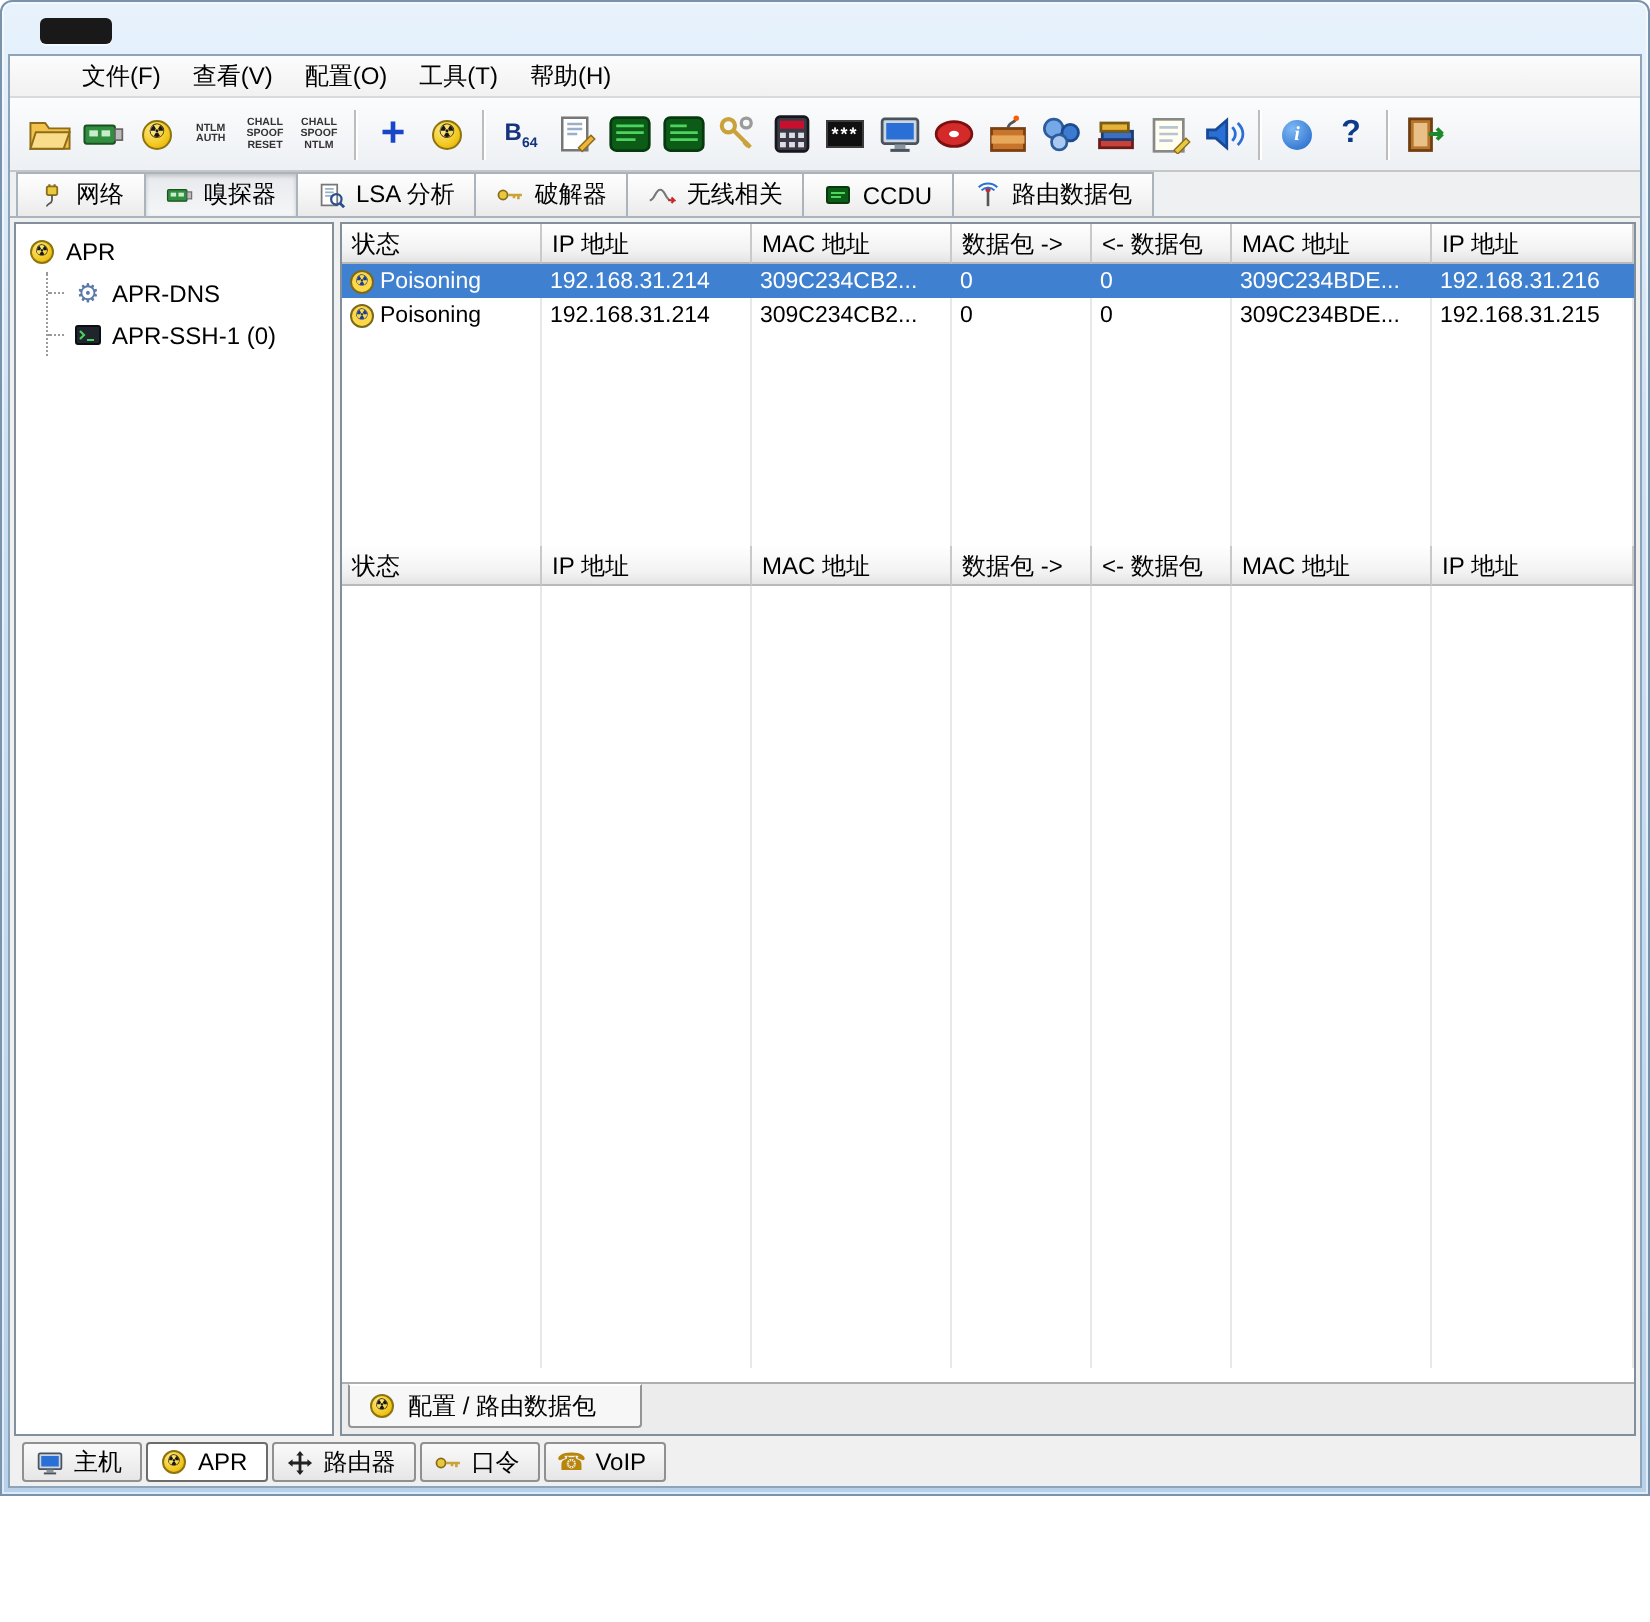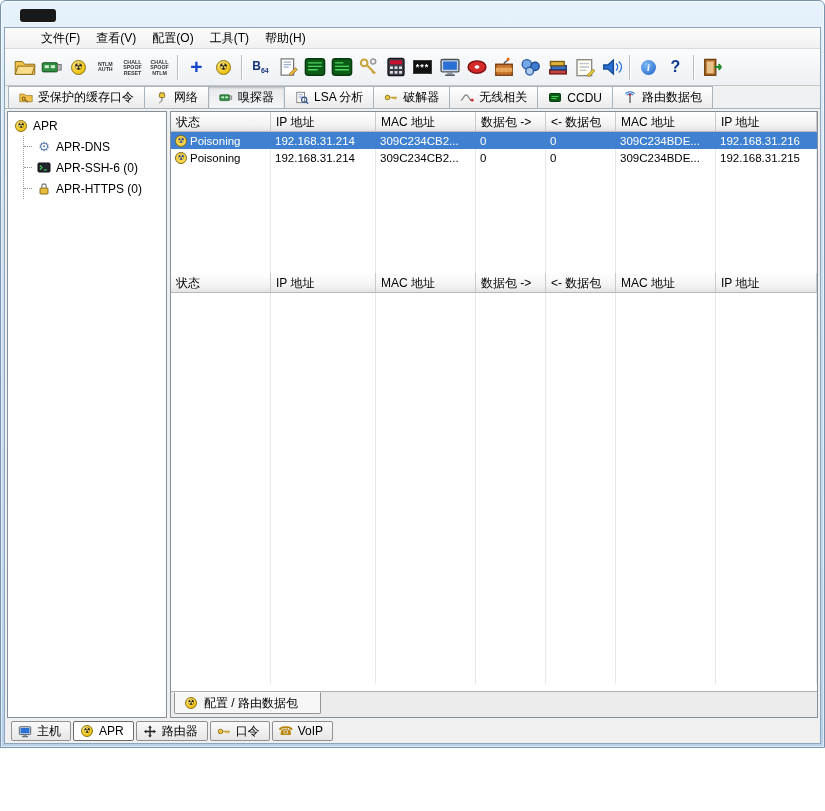--- a/index.html
+++ b/index.html
@@ -324,30 +324,20 @@
               <rect x="2" y="1.5" width="8" height="11.5" fill="#b8762c" stroke="#6e3f10"></rect>
               <rect x="3.5" y="3" width="5" height="8.5" fill="#e8c088"></rect>
               <path d="M9 7h5m0 0l-2-2m2 2l-2 2" stroke="#1c8a2c" stroke-width="1.4" fill="none"></path>
             </svg>
           </span>
         </button>
       </div>
     <div class="tabbar" id="tabbar">
         <div class="tab">
           <span class="ic sm">
-            <svg viewBox="0 0 18 15">
-              <path d="M1 3h6l1.6 2H17v8H1z" fill="#f2c24d" stroke="#8f6c17" stroke-width=".8"></path>
-              <circle cx="6" cy="9" r="2" fill="none" stroke="#7c5c10" stroke-width="1.3"></circle>
-              <path d="M7.5 10.5l4 2.8m-1.4.2l1-1" stroke="#7c5c10" stroke-width="1.3"></path>
-            </svg>
-          </span>
-          <span class="tab-lbl">受保护的缓存口令</span>
-        </div>
-        <div class="tab">
-          <span class="ic sm">
             <svg viewBox="0 0 16 14">
               <rect x="5" y="2" width="6" height="5" rx="1" fill="#e8c83c" stroke="#8a6a1c"></rect>
               <path d="M6.5 2V.8M9.5 2V.8" stroke="#8a6a1c" stroke-width="1.2"></path>
               <path d="M8 7v3c0 2-3 2-3 3.5" stroke="#555" fill="none"></path>
             </svg>
           </span>
           <span class="tab-lbl">网络</span>
         </div>
         <div class="tab active">
           <span class="ic sm">
@@ -427,31 +417,21 @@
                 <span class="tree-lbl">APR-DNS</span>
               </div>
               <div class="tree-row">
                 <span class="tree-dash"></span>
                 <span class="ic sm">
                   <svg viewBox="0 0 14 12">
                     <rect x="1" y="1.5" width="12" height="9" rx="1" fill="#20242c" stroke="#0c0e12"></rect>
                     <path d="M3 4l2 2-2 2M6.5 8.5H10" stroke="#46d05c" stroke-width="1.1" fill="none"></path>
                   </svg>
                 </span>
-                <span class="tree-lbl">APR-SSH-6 (0)</span>
-              </div>
-              <div class="tree-row">
-                <span class="tree-dash"></span>
-                <span class="ic sm">
-                  <svg viewBox="0 0 12 13">
-                    <rect x="2" y="6" width="8" height="6" rx="1" fill="#e8bc3c" stroke="#8a6a1c"></rect>
-                    <path d="M3.8 6V4.2a2.2 2.2 0 014.4 0V6" fill="none" stroke="#8a8a8a" stroke-width="1.3"></path>
-                  </svg>
-                </span>
-                <span class="tree-lbl">APR-HTTPS (0)</span>
+                <span class="tree-lbl">APR-SSH-1 (0)</span>
               </div>
             </div>
           </div>
       </div>
       <div class="splitter"></div>
       <div class="content">
         <div class="grid" id="grid1">
             <div class="grid-header">
               <div class="gh-cell" style="width: 100px;">状态</div>
               <div class="gh-cell" style="width: 105px;">IP 地址</div>

